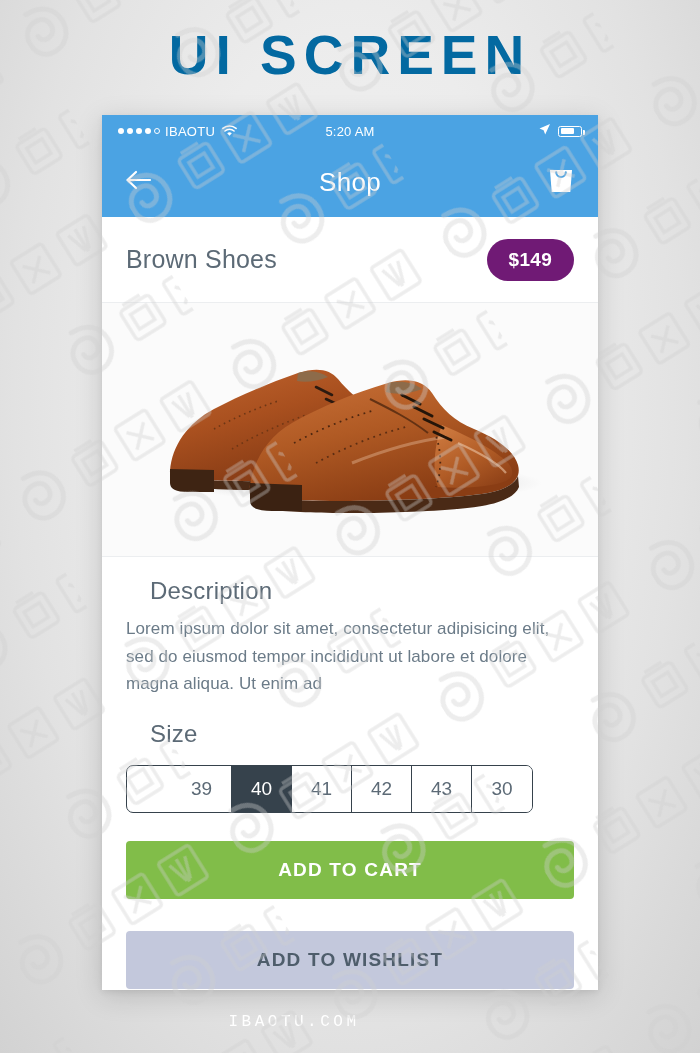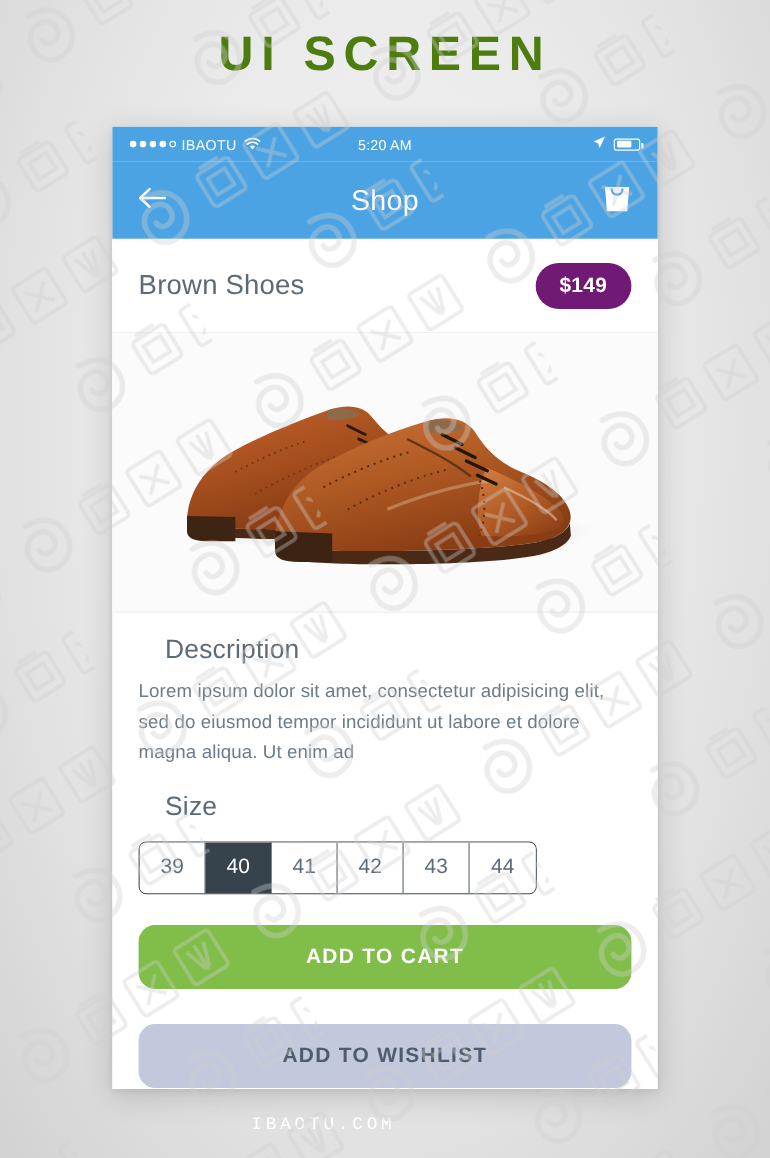--- a/index.html
+++ b/index.html
@@ -11,22 +11,22 @@
   body {
     background:
       radial-gradient(ellipse at 50% 38%, #f2f2f2 0%, #ececec 40%, #e2e2e2 68%, #d2d2d2 100%);
     position:relative;
   }
 
   
   .page-heading{
     position:absolute; top:28px; left:0; width:700px;
     text-align:center;
-    font-size:44px; font-weight:bold; letter-spacing:7px;
-    color:#4d7c0f;
+    font-size:55px; font-weight:bold; letter-spacing:7px;
+    color:#0369a1;
     line-height:1;
   }
 
   
   .phone{
     position:absolute;
     left:102px; top:115px;
     width:496px; height:875px;
     background:#ffffff;
     box-shadow:0 6px 26px rgba(0,0,0,0.16), 0 2px 6px rgba(0,0,0,0.07);
@@ -122,37 +122,38 @@
   .size-title{ margin-top:22px; }
 
   
   .size-group{
     display:flex;
     border:1.5px solid #36424c;
     border-radius:7px;
     overflow:hidden;
     width:-moz-fit-content; width:fit-content;
     margin-top:17px;
+    padding-left:45px;
   }
   .size-box{
     width:60px; height:46px;
     display:flex; align-items:center; justify-content:center;
     font-size:19px; color:#5c6a76;
     border-right:1.5px solid #36424c;
     background:#fff;
     cursor:pointer;
   }
   .size-box:last-child{ border-right:none; }
   .size-box.selected{ background:#36424c; color:#ffffff; }
 
   
   .actions{ margin-top:28px; }
   .btn{
     display:flex; align-items:center; justify-content:center;
-    height:58px; border-radius:15px;
+    height:58px; border-radius:4px;
     font-size:19px; font-weight:bold; letter-spacing:1.2px;
     cursor:pointer;
   }
   .btn-cart{ background:#81bd49; color:#ffffff; }
   .btn-wish{ background:#c3c8dc; color:#4e5d6b; margin-top:32px; }
 
   
   .footer{
     position:absolute; left:0; bottom:0; width:588px; height:63px;
     display:flex; align-items:center; justify-content:center;
@@ -319,21 +320,21 @@
     <div class="section-title">Description</div>
     <div class="desc-text">Lorem ipsum dolor sit amet, consectetur adipisicing elit, sed do eiusmod tempor incididunt ut labore et dolore magna aliqua. Ut enim ad</div>
 
     <div class="section-title size-title">Size</div>
     <div class="size-group">
       <div class="size-box">39</div>
       <div class="size-box selected">40</div>
       <div class="size-box">41</div>
       <div class="size-box">42</div>
       <div class="size-box">43</div>
-      <div class="size-box">44</div>
+      <div class="size-box">30</div>
     </div>
 
     <div class="actions">
       <div class="btn btn-cart">ADD TO CART</div>
       <div class="btn btn-wish">ADD TO WISHLIST</div>
     </div>
   </div>
 
 </div>
 

